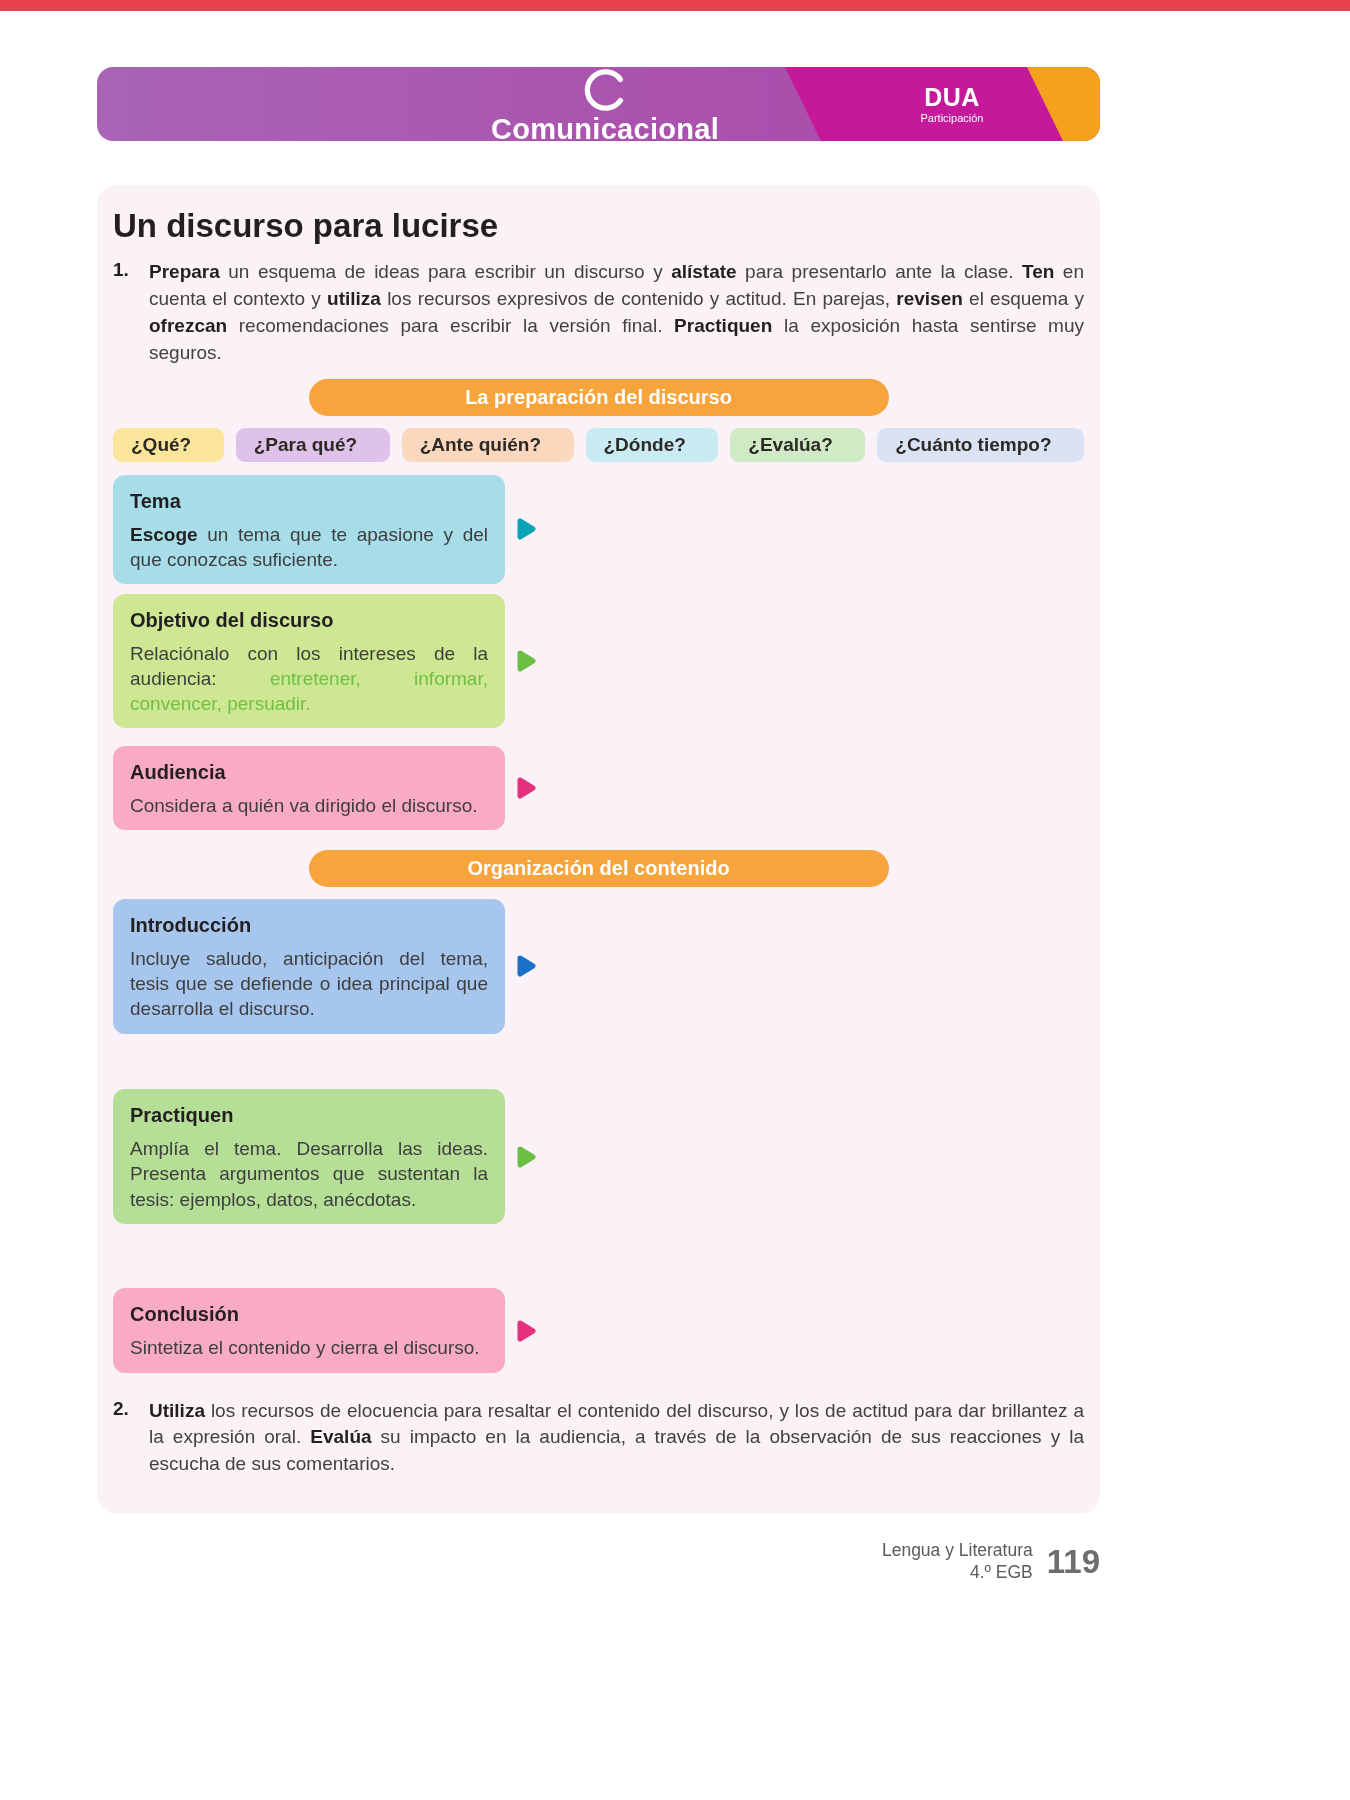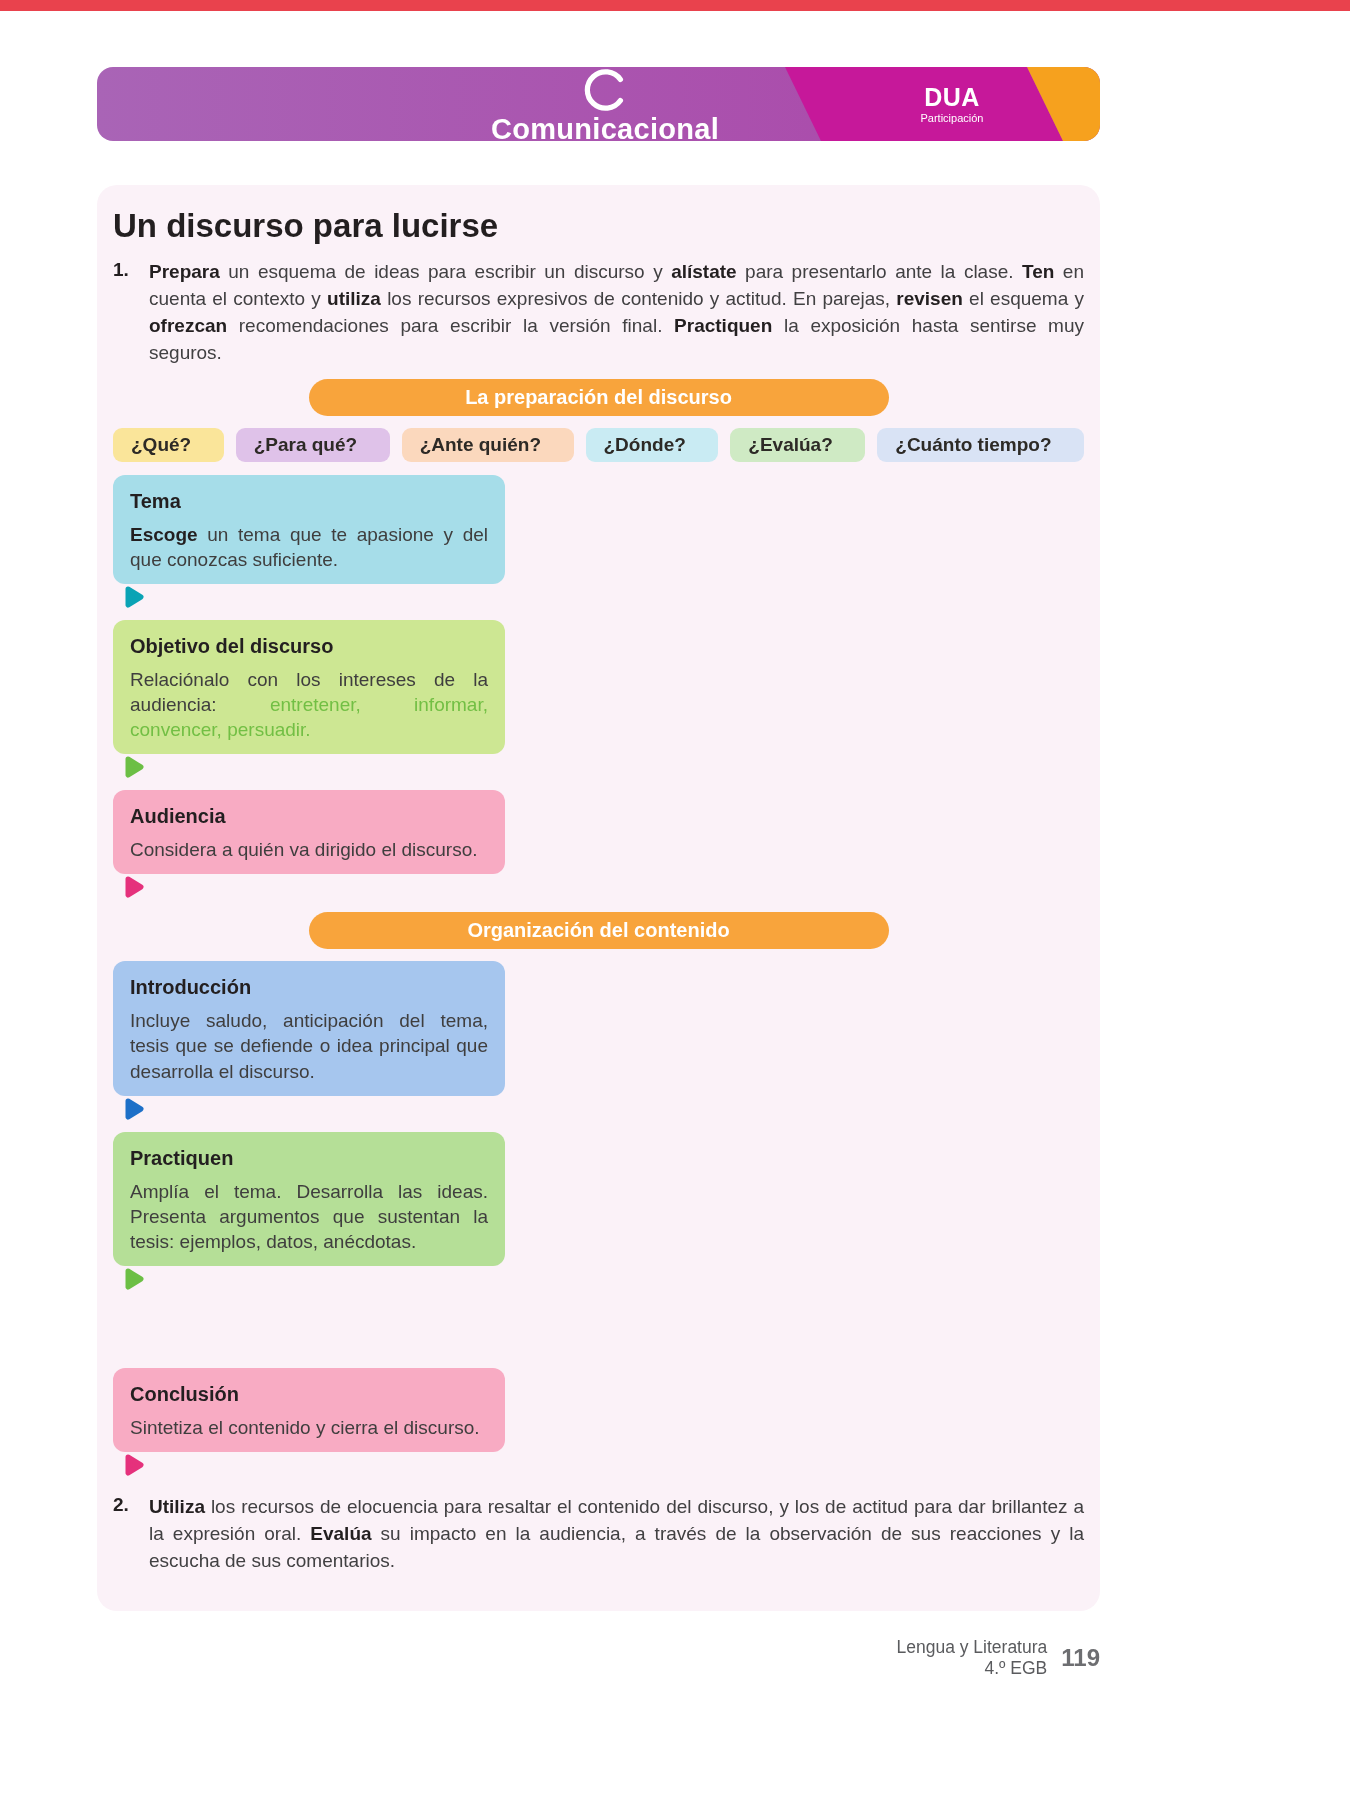--- a/index.html
+++ b/index.html
@@ -38,41 +38,41 @@
   .b { font-weight:bold; color:var(--ink,#231f20); }
   .green { color:var(--green,#72bf44); }
 
   .banner { width:580px; margin:12px auto; background:var(--banner,#f8a43c); color:#fff;
             font-weight:bold; font-size:20px; text-align:center; border-radius:19px; padding:7px 0; }
 
   .pills { display:flex; justify-content:space-between; gap:12px; margin:2px 0 13px; }
   .pill { flex:1 1 auto; font-weight:bold; font-size:19px; color:#2d2a26;
           padding:6px 18px; border-radius:9px; white-space:nowrap; }
 
-  .row { display:flex; align-items:flex-start; margin-bottom:10px;flex-direction:column; }
+  .row { display:flex; align-items:center; margin-bottom:10px; }
   .rh-106{ min-height:106px; } .rh-130{ min-height:130px; } .rh-100{ min-height:100px; }
   .rh-134{ min-height:134px; } .rh-226{ min-height:226px; } .rh-102{ min-height:102px; }
 
   .card { width:392px; flex:0 0 auto; border-radius:12px; padding:15px 17px 12px; }
   .card h3 { font-size:20px; color:var(--ink,#231f20); margin:0 0 9px; }
   .card .cbody { font-size:19px; line-height:1.32; text-align:justify; color:#3f3e3e; }
   .card .cbody p { margin:0 0 10px; }
   .card .cbody p:last-child { margin-bottom:0; }
 
   .arrow-cell { width:42px; flex:0 0 auto; display:flex; align-items:center; justify-content:center; }
   .arrow-cell svg { width:24px; height:26px; display:block; }
 
   .lines { flex:1; border-radius:12px; position:relative; }
   .rules { position:absolute; left:18px; right:18px; top:4px; bottom:4px;
            background:repeating-linear-gradient(to bottom, transparent 0 28px, var(--line,#ccc) 28px 30px); }
 
   
   .footer { margin-top:26px; display:flex; justify-content:flex-end; align-items:center; gap:14px; }
   .footer-text { text-align:right; font-size:17.5px; line-height:1.25; color:var(--footer,#5a5b5e); }
-  .page-num { font-size:24px; font-weight:bold; color:var(--pageNum,#6d6e71); }
+  .page-num { font-size:33px; font-weight:bold; color:var(--pageNum,#6d6e71); }
 </style>
 </head>
 <body>
 
 <div class="canvas">
   <div class="top-bar"></div>
 
   <div class="page">
 
     <div class="header">

